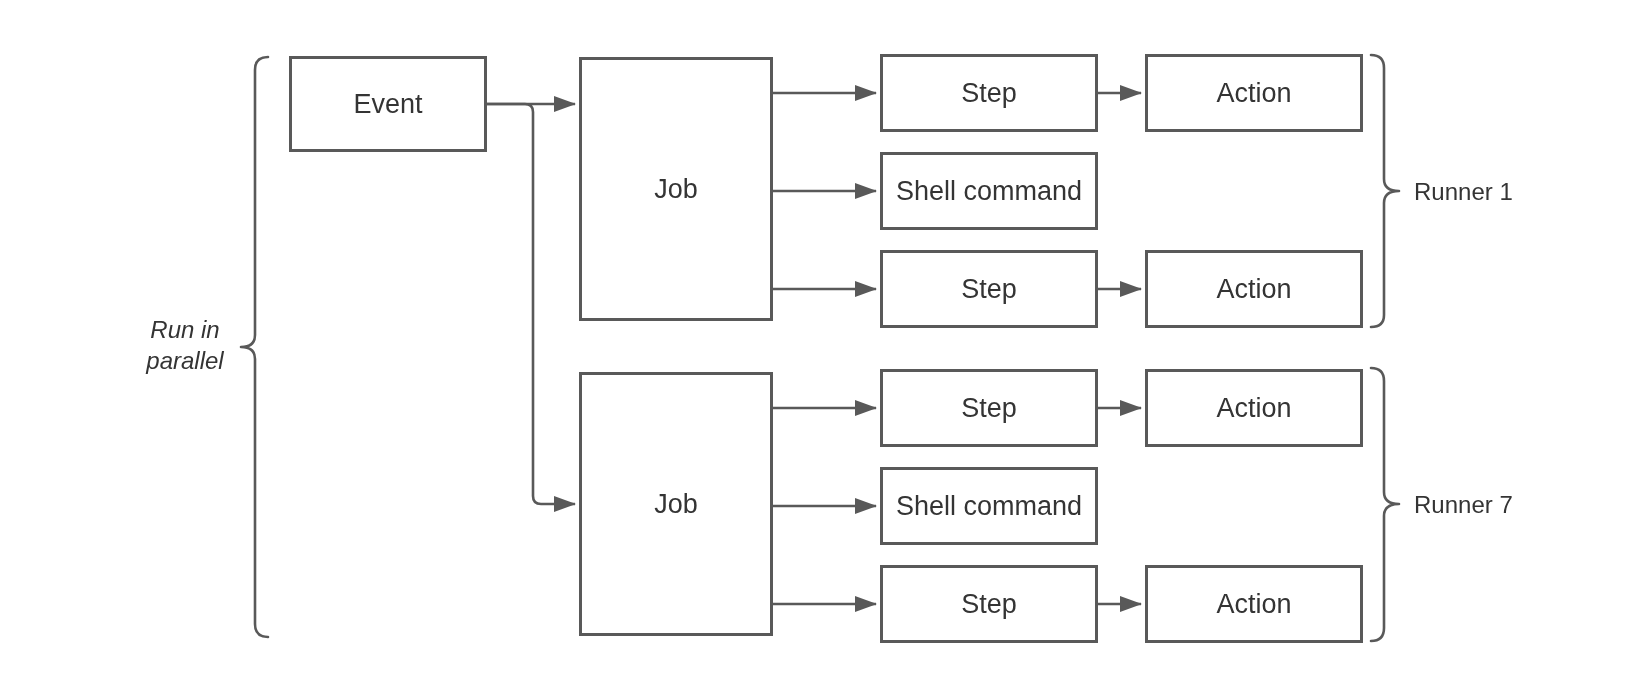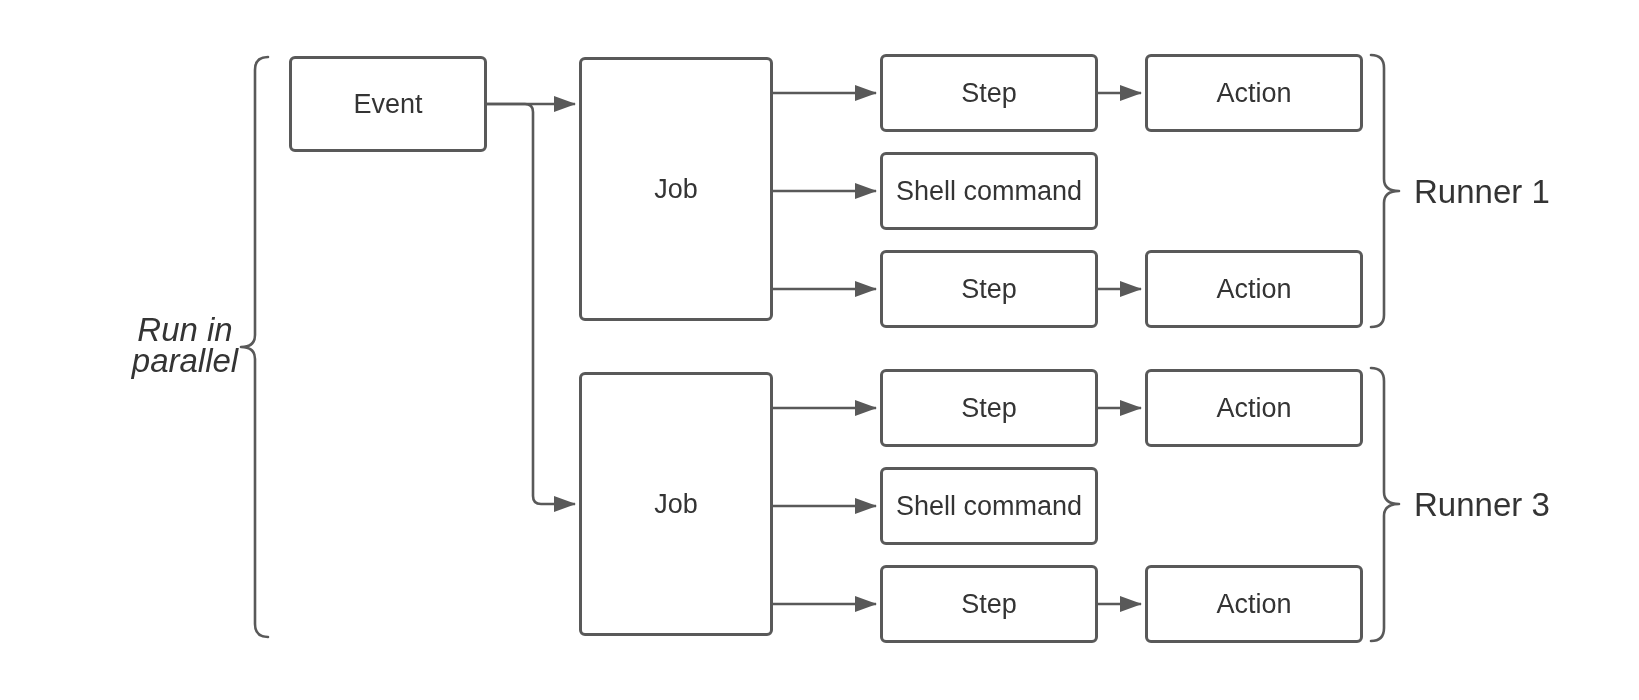--- a/index.html
+++ b/index.html
@@ -40,33 +40,33 @@
     stroke-linejoin: round;
   }
   .arrow-head-fill {
     fill: var(--stroke);
     stroke: none;
   }
   .node {
     position: absolute;
     box-sizing: border-box;
     border: 3px solid var(--stroke);
-    border-radius: 6px;
+    border-radius: 0;
     background: var(--background);
     display: flex;
     align-items: center;
     justify-content: center;
     text-align: center;
     font-size: 27px;
     line-height: 1.2;
     color: var(--text);
   }
   .side-label {
     position: absolute;
-    font-size: 33px;
+    font-size: 24px;
     line-height: 31px;
     color: var(--text);
     white-space: nowrap;
   }
   .side-label.wrap {
     white-space: normal;
     text-align: center;
     font-style: italic;
   }
   
@@ -154,15 +154,15 @@
   </div>
   <div class="node n-r2a1">
     <span>Action</span>
   </div>
   <div class="node n-r2a2">
     <span>Action</span>
   </div>
 
   <div class="side-label wrap l-parallel">Run in parallel</div>
   <div class="side-label l-runner1">Runner 1</div>
-  <div class="side-label l-runner2">Runner 3</div>
+  <div class="side-label l-runner2">Runner 7</div>
 
 </div>
 
 </body></html>

